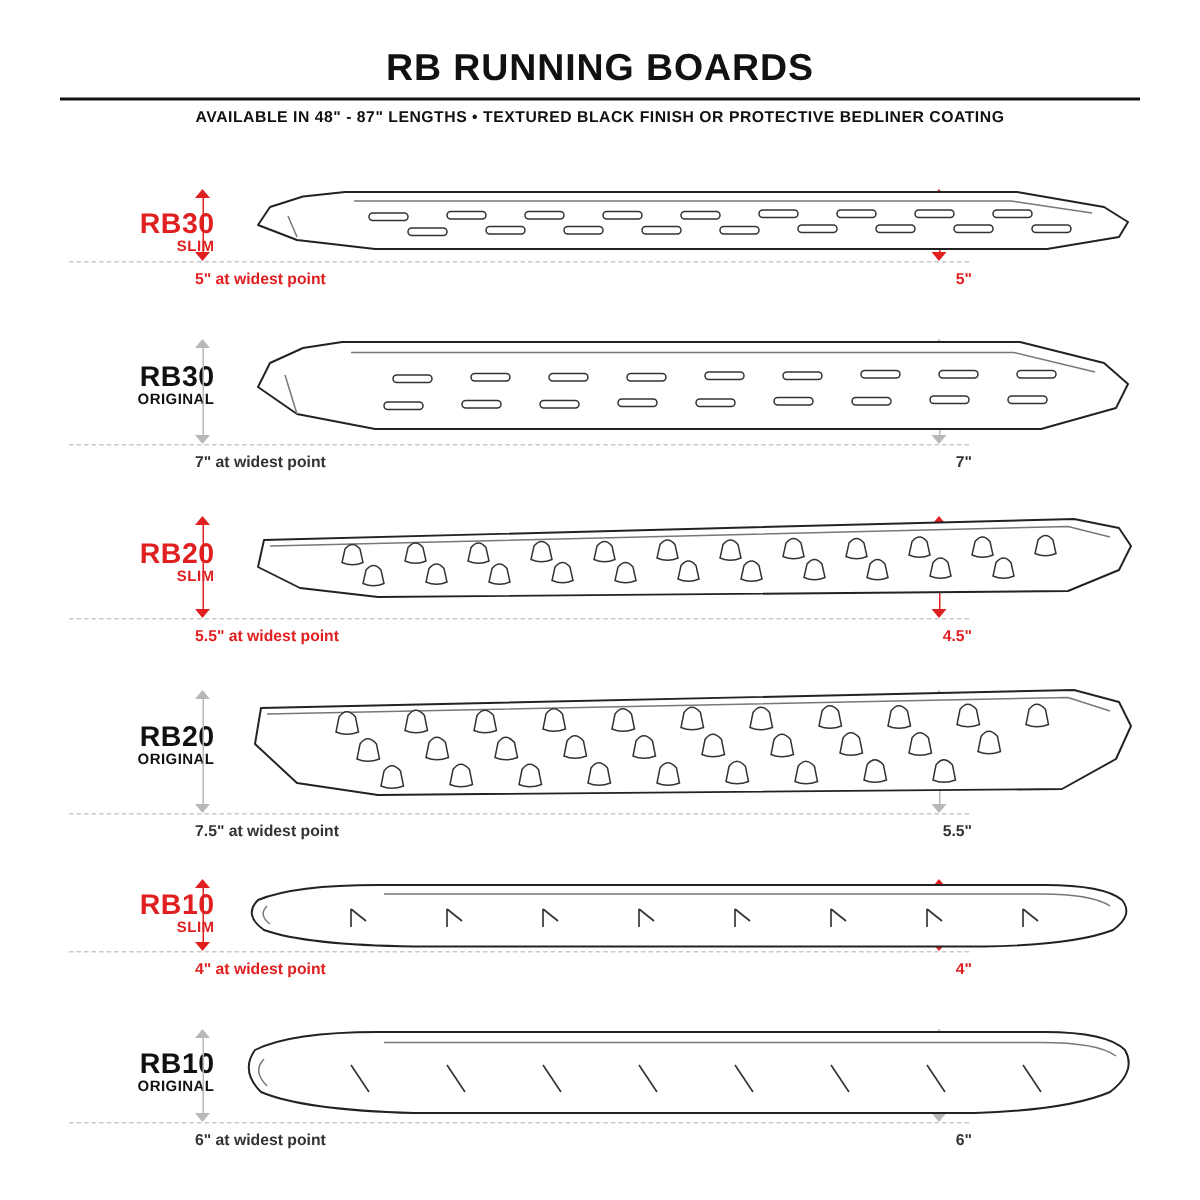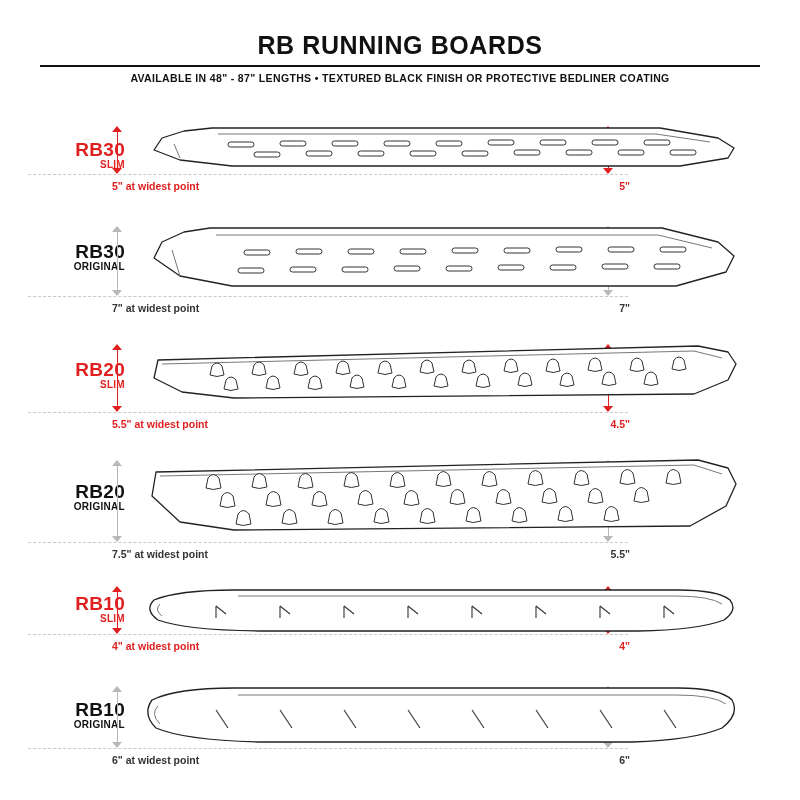--- a/index.html
+++ b/index.html
@@ -36,21 +36,21 @@
     left:0; right:0;
     top:72px;
     text-align:center;
     font-size:10.5px;
     font-weight:bold;
     letter-spacing:0.35px;
     color:#111;
   }
 
   
-  .row { position:absolute; left:0; width:656px; }
+  .row { position:absolute; left:18px; width:656px; }
 
   .label-block {
     position:absolute;
     left:20px;
     width:105px;
     text-align:right;
   }
   .label-main {
     font-size:19px;
     font-weight:bold;

